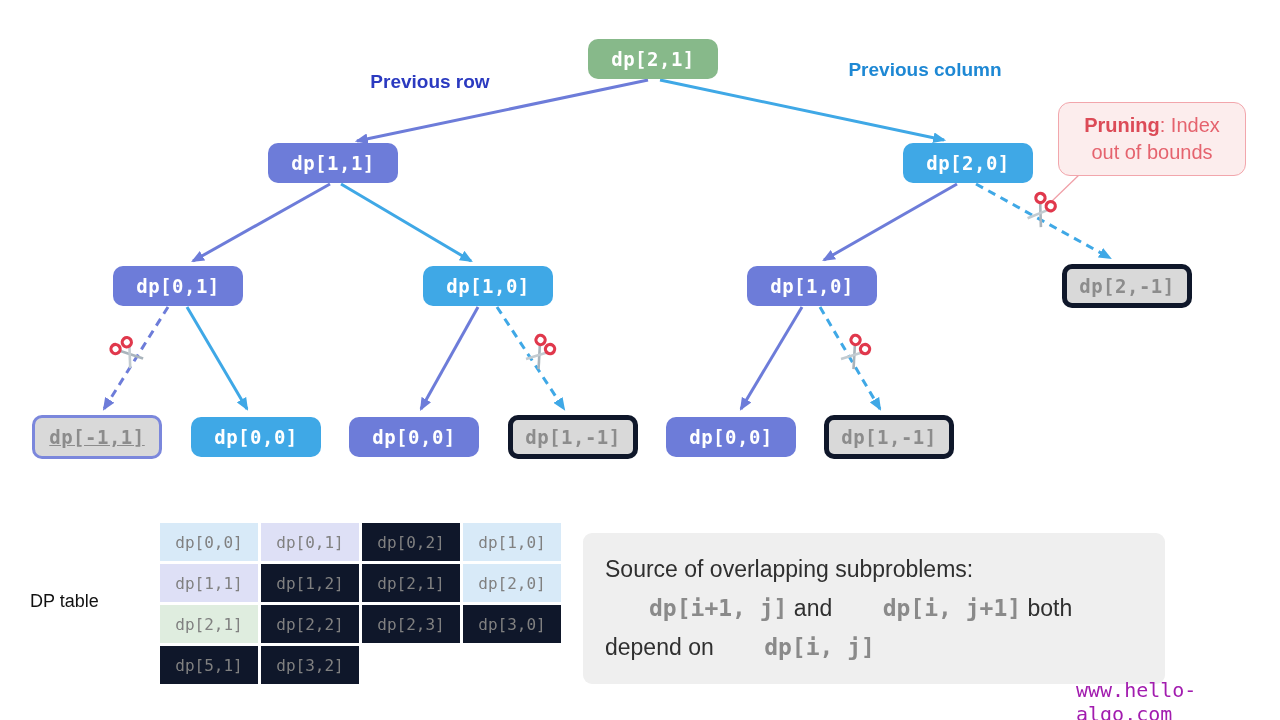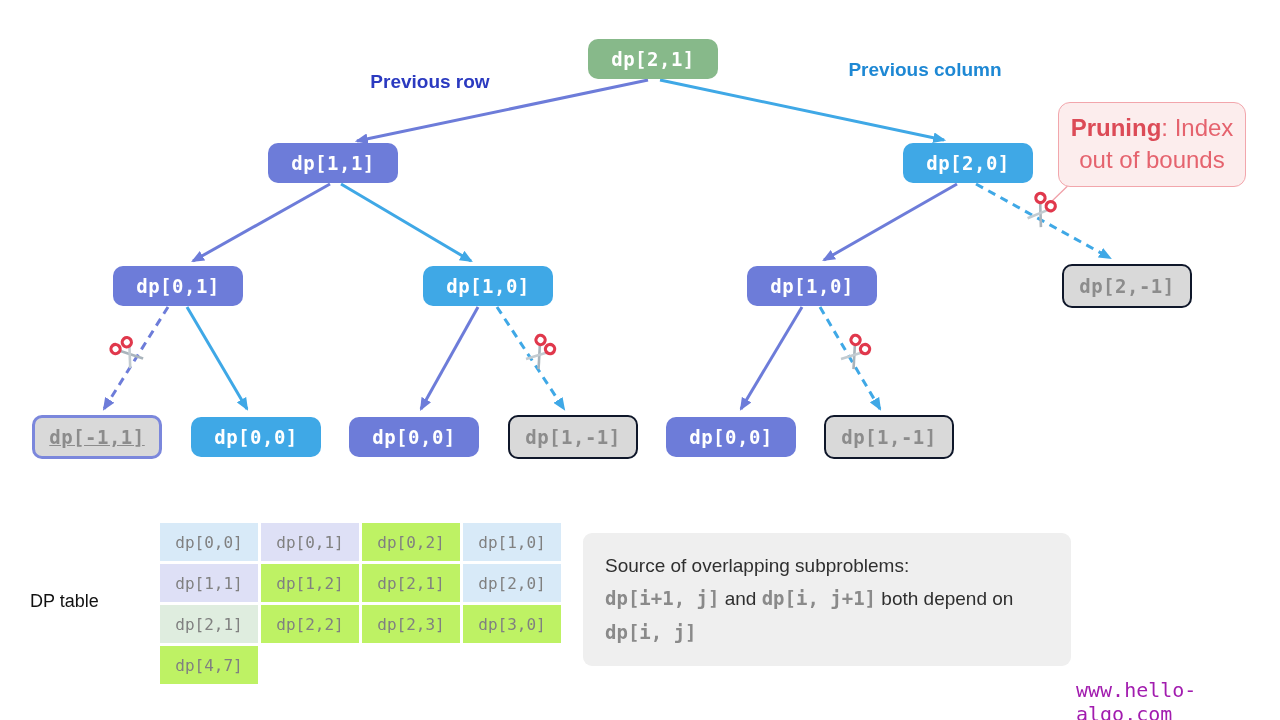--- a/index.html
+++ b/index.html
@@ -9,47 +9,47 @@
 
   .node{position:absolute;width:130px;height:40px;border-radius:10px;z-index:2;
         display:flex;align-items:center;justify-content:center;
         font-family:"DejaVu Sans Mono",monospace;font-weight:bold;font-size:19px;
         color:#fff;letter-spacing:.5px;}
   .n-root{background:#87B98A;}
   .n-purple{background:#6D7CD9;}
   .n-blue{background:#3FA8E6;}
   .n-pruned{background:#D9D9D9;color:#8C8C8C;height:44px;box-sizing:border-box;}
   .pb-purple{border:3px solid #7B87DC;}
-  .pb-blue{border:2px solid #0f172a;}
+  .pb-blue{border:5px solid #0f172a;}
 
   .branch-label{position:absolute;width:220px;text-align:center;z-index:2;
         font-weight:bold;font-size:19px;}
   .lbl-row{color:#2B3AC0;}
   .lbl-col{color:#1E88D4;}
 
   .callout{position:absolute;left:1058px;top:102px;width:188px;box-sizing:border-box;
         background:#FCEDED;border:1.5px solid #F2A6AC;border-radius:12px;z-index:2;
-        padding:9px 10px;text-align:center;font-size:24px;line-height:1.35;color:#E5636E;}
+        padding:9px 10px;text-align:center;font-size:20px;line-height:1.35;color:#E5636E;}
   .callout b{color:#DC4B57;}
 
   .dp-label{position:absolute;left:30px;top:591px;font-size:18px;color:#111;z-index:2;}
 
   .dp-grid{position:absolute;left:160px;top:523px;z-index:2;
         display:grid;grid-template-columns:repeat(4,98px);grid-auto-rows:38px;gap:3px;}
   .cell{display:flex;align-items:center;justify-content:center;
         font-family:"DejaVu Sans Mono",monospace;font-size:16px;color:#808080;}
-  .c-gray{background:#bef264;}
+  .c-gray{background:#0f172a;}
   .c-blue{background:#D8EAF8;}
   .c-lav{background:#DEE0F6;}
   .c-green{background:#DFEDDF;}
 
-  .info-box{position:absolute;left:583px;top:533px;width:488px;box-sizing:border-box;
+  .info-box{position:absolute;left:583px;top:533px;width:582px;box-sizing:border-box;
         background:#EFEFEF;border-radius:9px;padding:17px 22px;z-index:2;
-        font-size:19px;color:#2F2F2F;line-height:1.7;}
-  .info-box .code{font-family:"DejaVu Sans Mono",monospace;font-weight:bold;color:#8A8A8A;}
+        font-size:23px;color:#2F2F2F;line-height:1.7;}
+  .info-box .code{font-family:"DejaVu Sans Mono",monospace;font-weight:bold;color:#8A8A8A;margin-left:44px;}
 
   .watermark{position:absolute;left:1076px;top:678px;z-index:2;
         font-family:"DejaVu Sans Mono",monospace;font-size:20px;color:#a21caf;}
 </style>
 </head>
 <body>
 
 <div id="canvas">
 
   <svg id="edges" width="1280" height="720">
@@ -118,21 +118,22 @@
     <div class="cell c-gray">dp[0,2]</div>
     <div class="cell c-blue">dp[1,0]</div>
     <div class="cell c-lav">dp[1,1]</div>
     <div class="cell c-gray">dp[1,2]</div>
     <div class="cell c-gray">dp[2,1]</div>
     <div class="cell c-blue">dp[2,0]</div>
     <div class="cell c-green">dp[2,1]</div>
     <div class="cell c-gray">dp[2,2]</div>
     <div class="cell c-gray">dp[2,3]</div>
     <div class="cell c-gray">dp[3,0]</div>
-    <div class="cell c-gray">dp[4,7]</div>
+    <div class="cell c-gray">dp[5,1]</div>
+    <div class="cell c-gray">dp[3,2]</div>
   </div>
 
   <div class="info-box">
     <div>Source of overlapping subproblems:</div>
     <div><span class="code">dp[i+1, j]</span><span>  and </span><span class="code">dp[i, j+1]</span><span> both depend on </span><span class="code">dp[i, j]</span></div>
   </div>
 
   <div class="watermark">www.hello-algo.com</div>
 </div>
 

